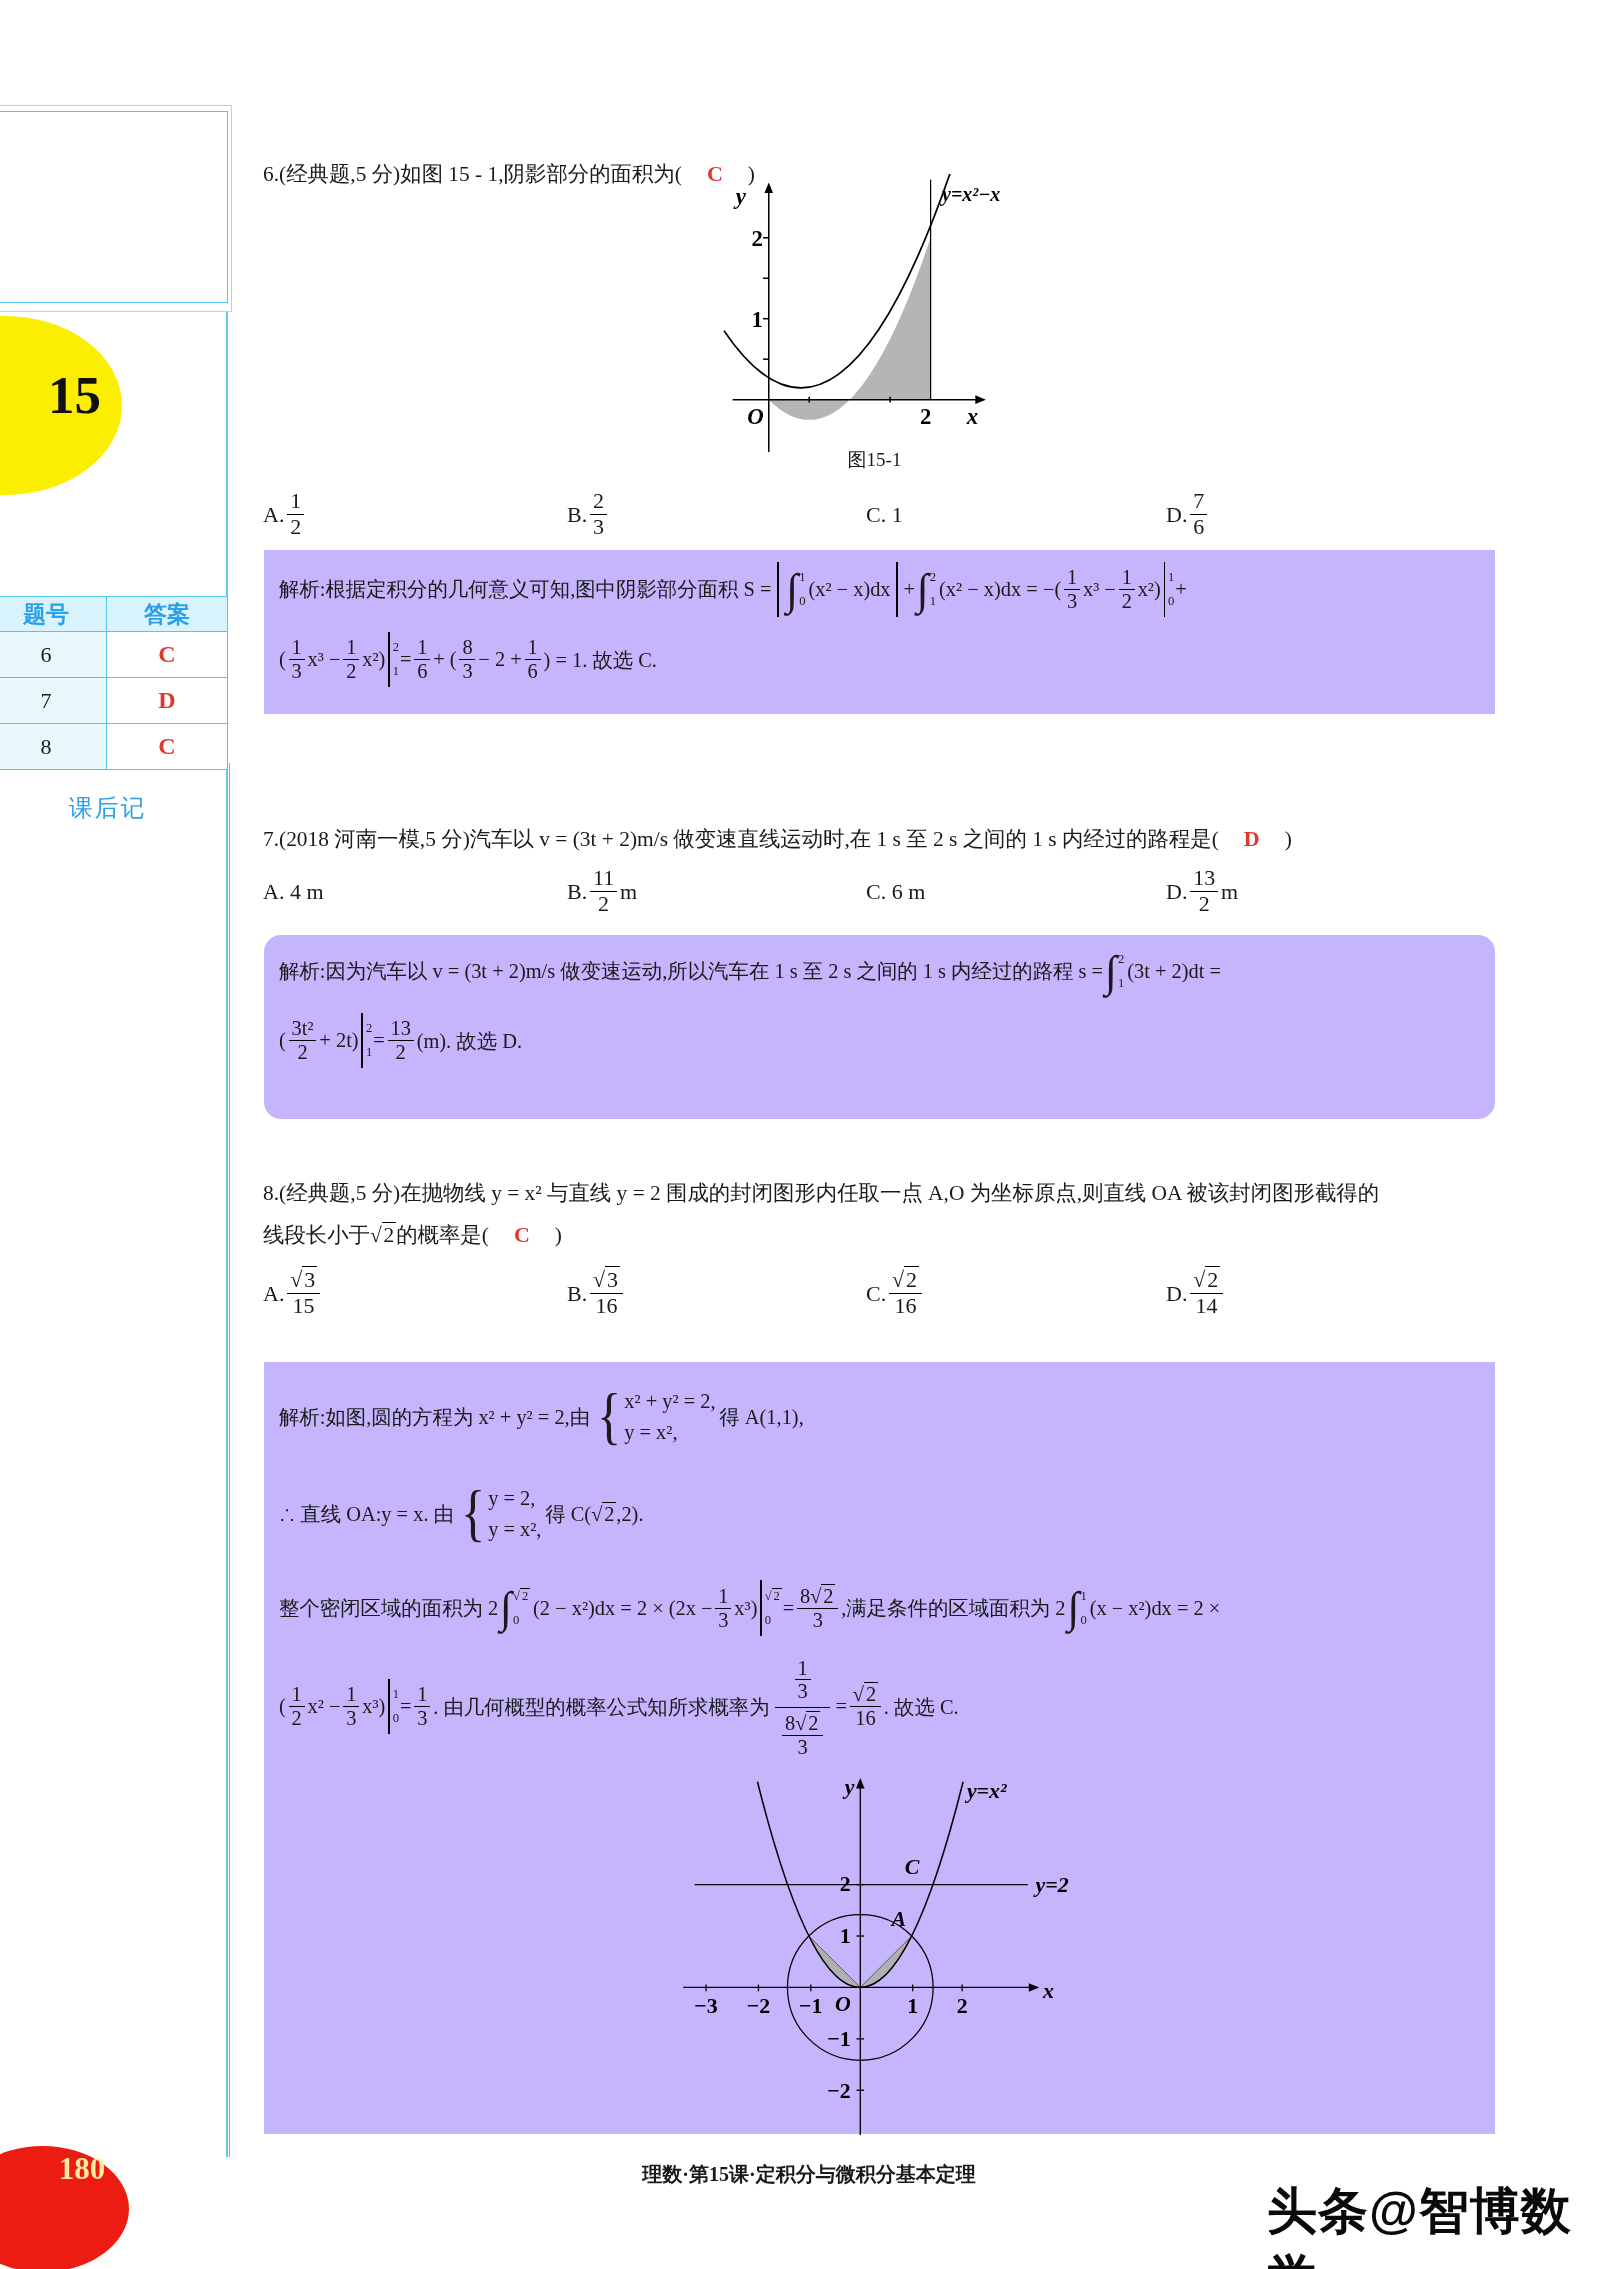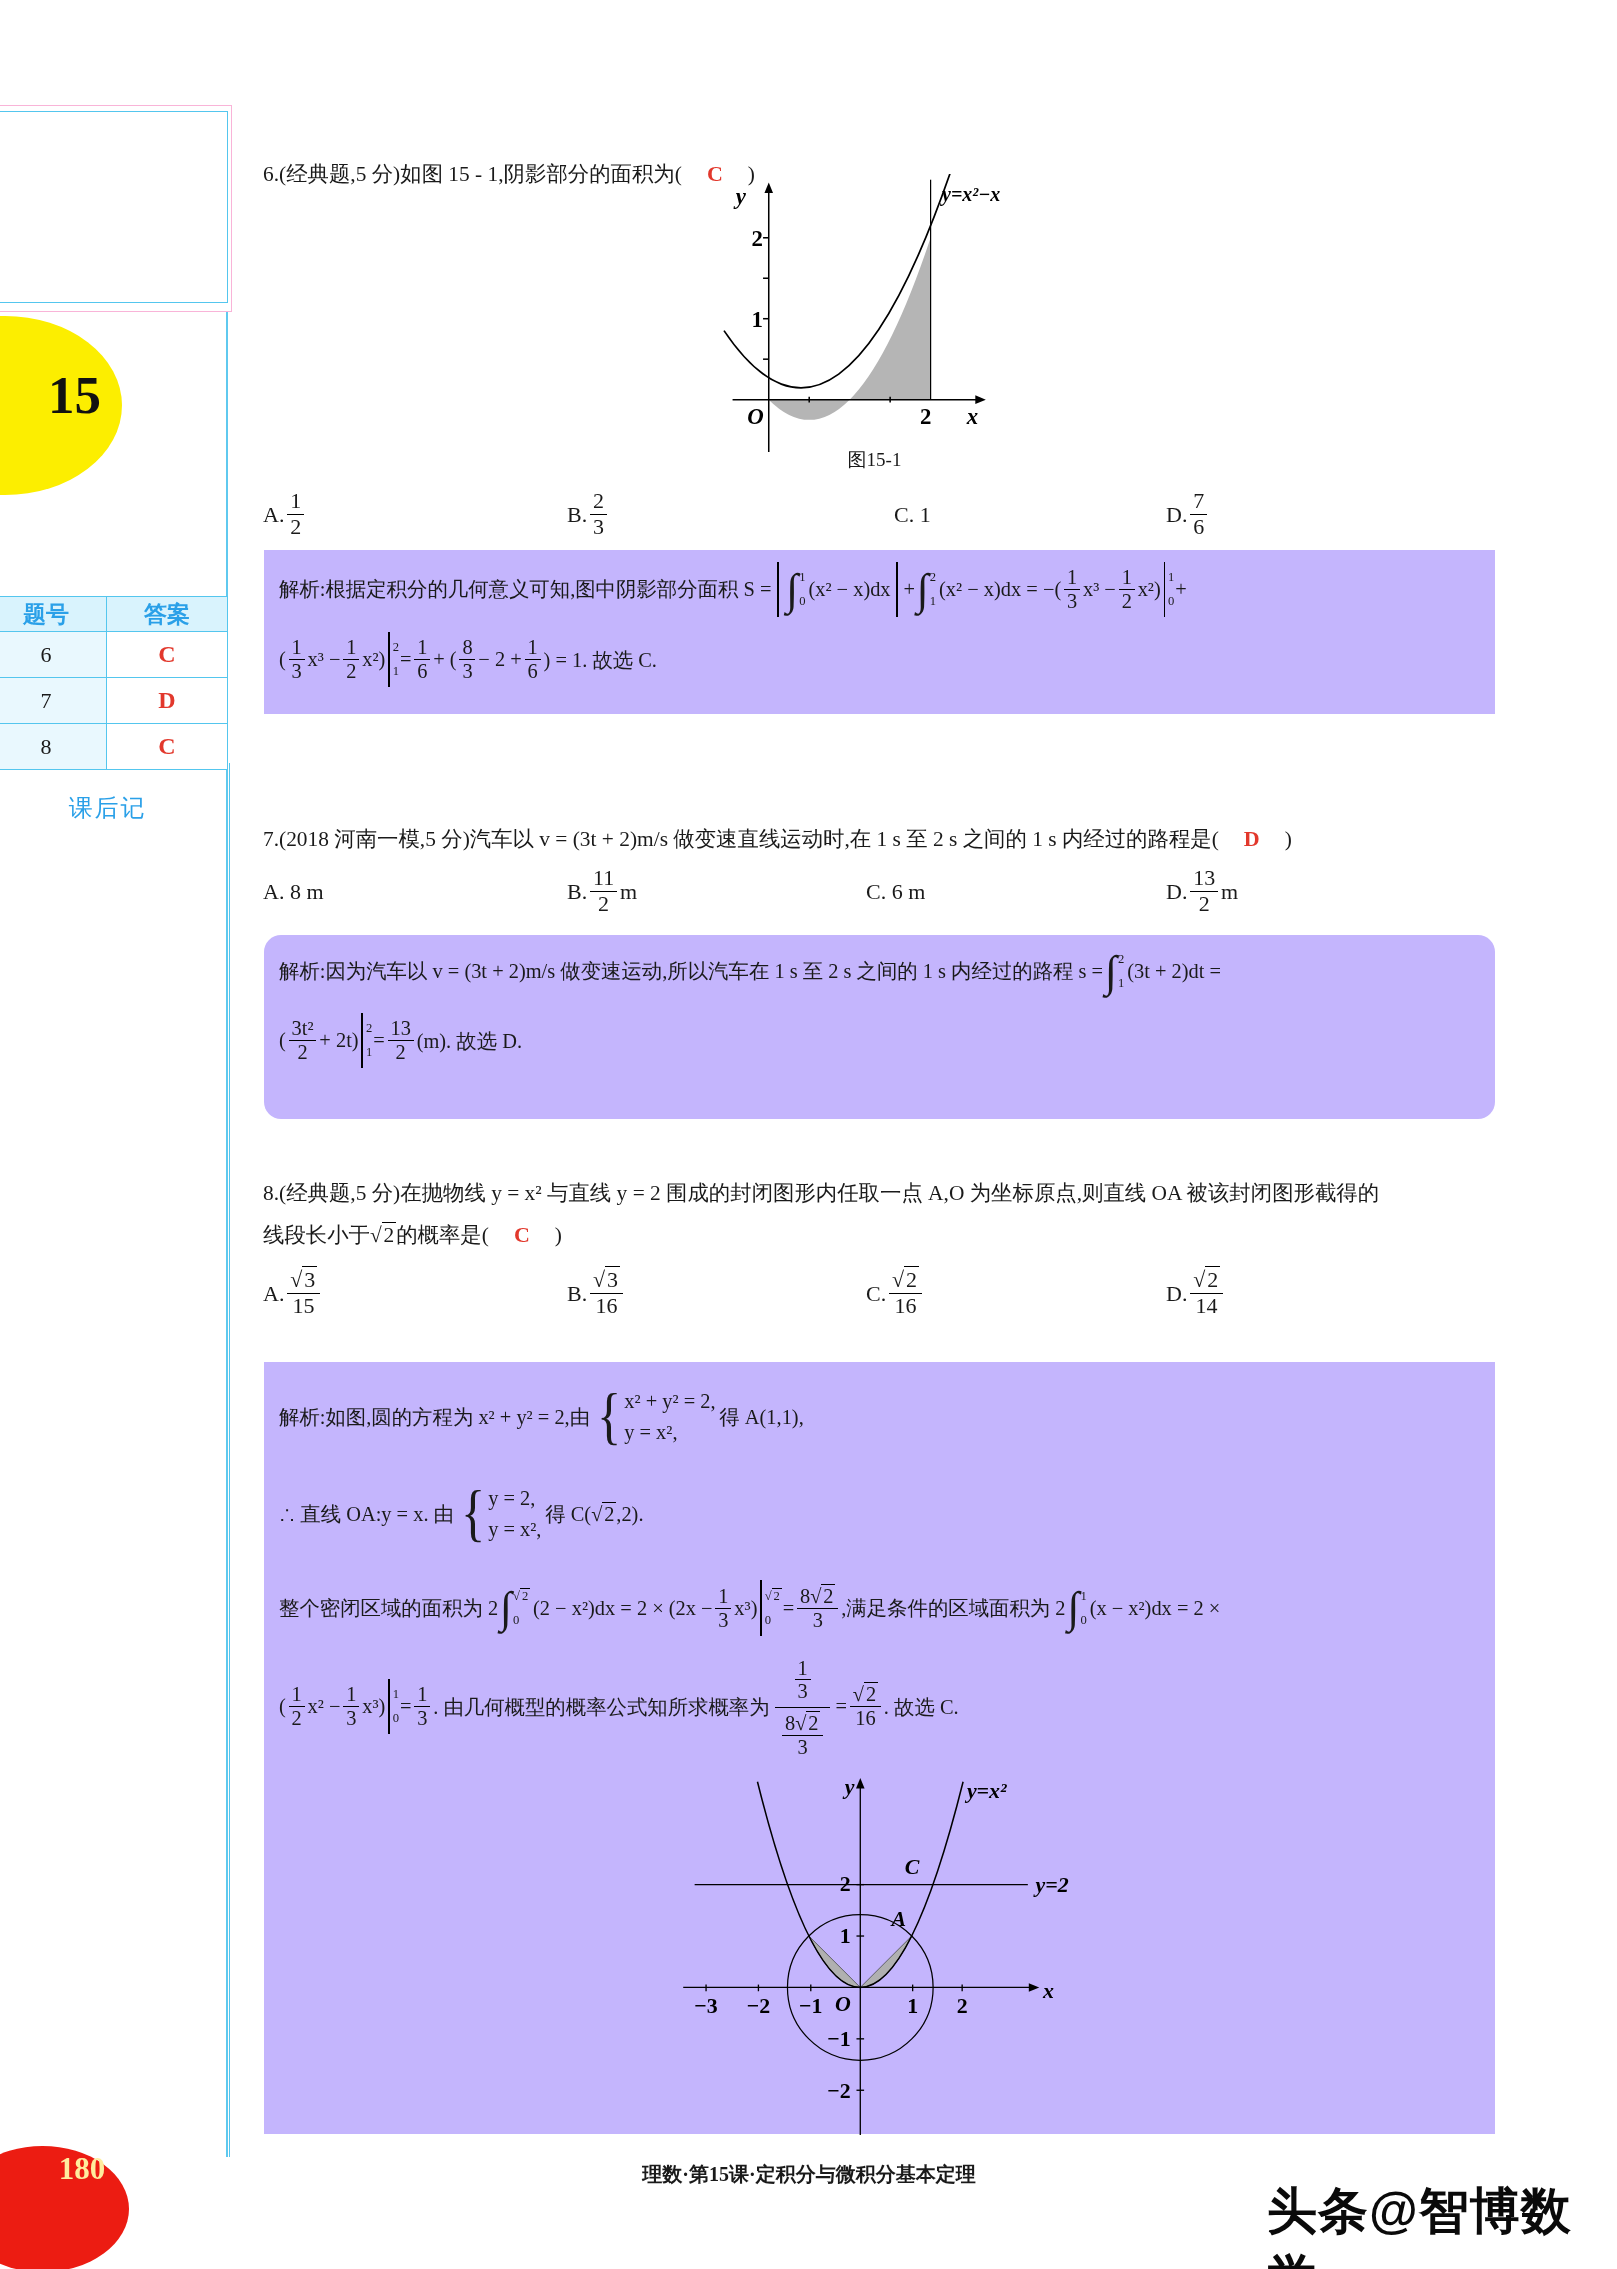--- a/index.html
+++ b/index.html
@@ -142,21 +142,21 @@
   <div class="figcap" style="left:789px;top:447px;width:171px;">图15-1</div>
 
   <div class="opt" style="left:263px;top:487px;height:55px;">A. <span class="fr">
         <span class="fn">1</span>
         <span class="fd">2</span>
       </span></div>
   <div class="opt" style="left:567px;top:487px;height:55px;">B. <span class="fr">
         <span class="fn">2</span>
         <span class="fd">3</span>
       </span></div>
-  <div class="opt" style="left:866px;top:487px;height:55px;margin-left:28px;">C. 1</div>
+  <div class="opt" style="left:866px;top:487px;height:55px;">C. 1</div>
   <div class="opt" style="left:1166px;top:487px;height:55px;">D. <span class="fr">
         <span class="fn">7</span>
         <span class="fd">6</span>
       </span></div>
 
   <div class="abox" style="left:264px;top:550px;width:1231px;height:164px;">
     <div class="aline" style="height:67px;margin-top:5.7px;">解析:根据定积分的几何意义可知,图中阴影部分面积 S = <span class="vb"></span><span class="int">
           <span class="isym">∫</span>
           <span class="ilim">
             <span>1</span>
@@ -202,21 +202,21 @@
         </span> − 2 + <span class="fr">
           <span class="fn">1</span>
           <span class="fd">6</span>
         </span>) = 1. 故选 C.</div>
   </div>
 
   <div class="q" style="left:263px;top:808px;">
     <span>7.(2018 河南一模,5 分)汽车以 v = (3t + 2)m/s 做变速直线运动时,在 1 s 至 2 s 之间的 1 s 内经过的路程是(</span><span class="ans">D</span><span>)</span>
   </div>
 
-  <div class="opt" style="left:263px;top:862px;height:59px;">A. 8 m</div>
+  <div class="opt" style="left:263px;top:862px;height:59px;">A. 4 m</div>
   <div class="opt" style="left:567px;top:862px;height:59px;">B. <span class="fr">
         <span class="fn">11</span>
         <span class="fd">2</span>
       </span> m</div>
   <div class="opt" style="left:866px;top:862px;height:59px;">C. 6 m</div>
   <div class="opt" style="left:1166px;top:862px;height:59px;">D. <span class="fr">
         <span class="fn">13</span>
         <span class="fd">2</span>
       </span> m</div>
 

